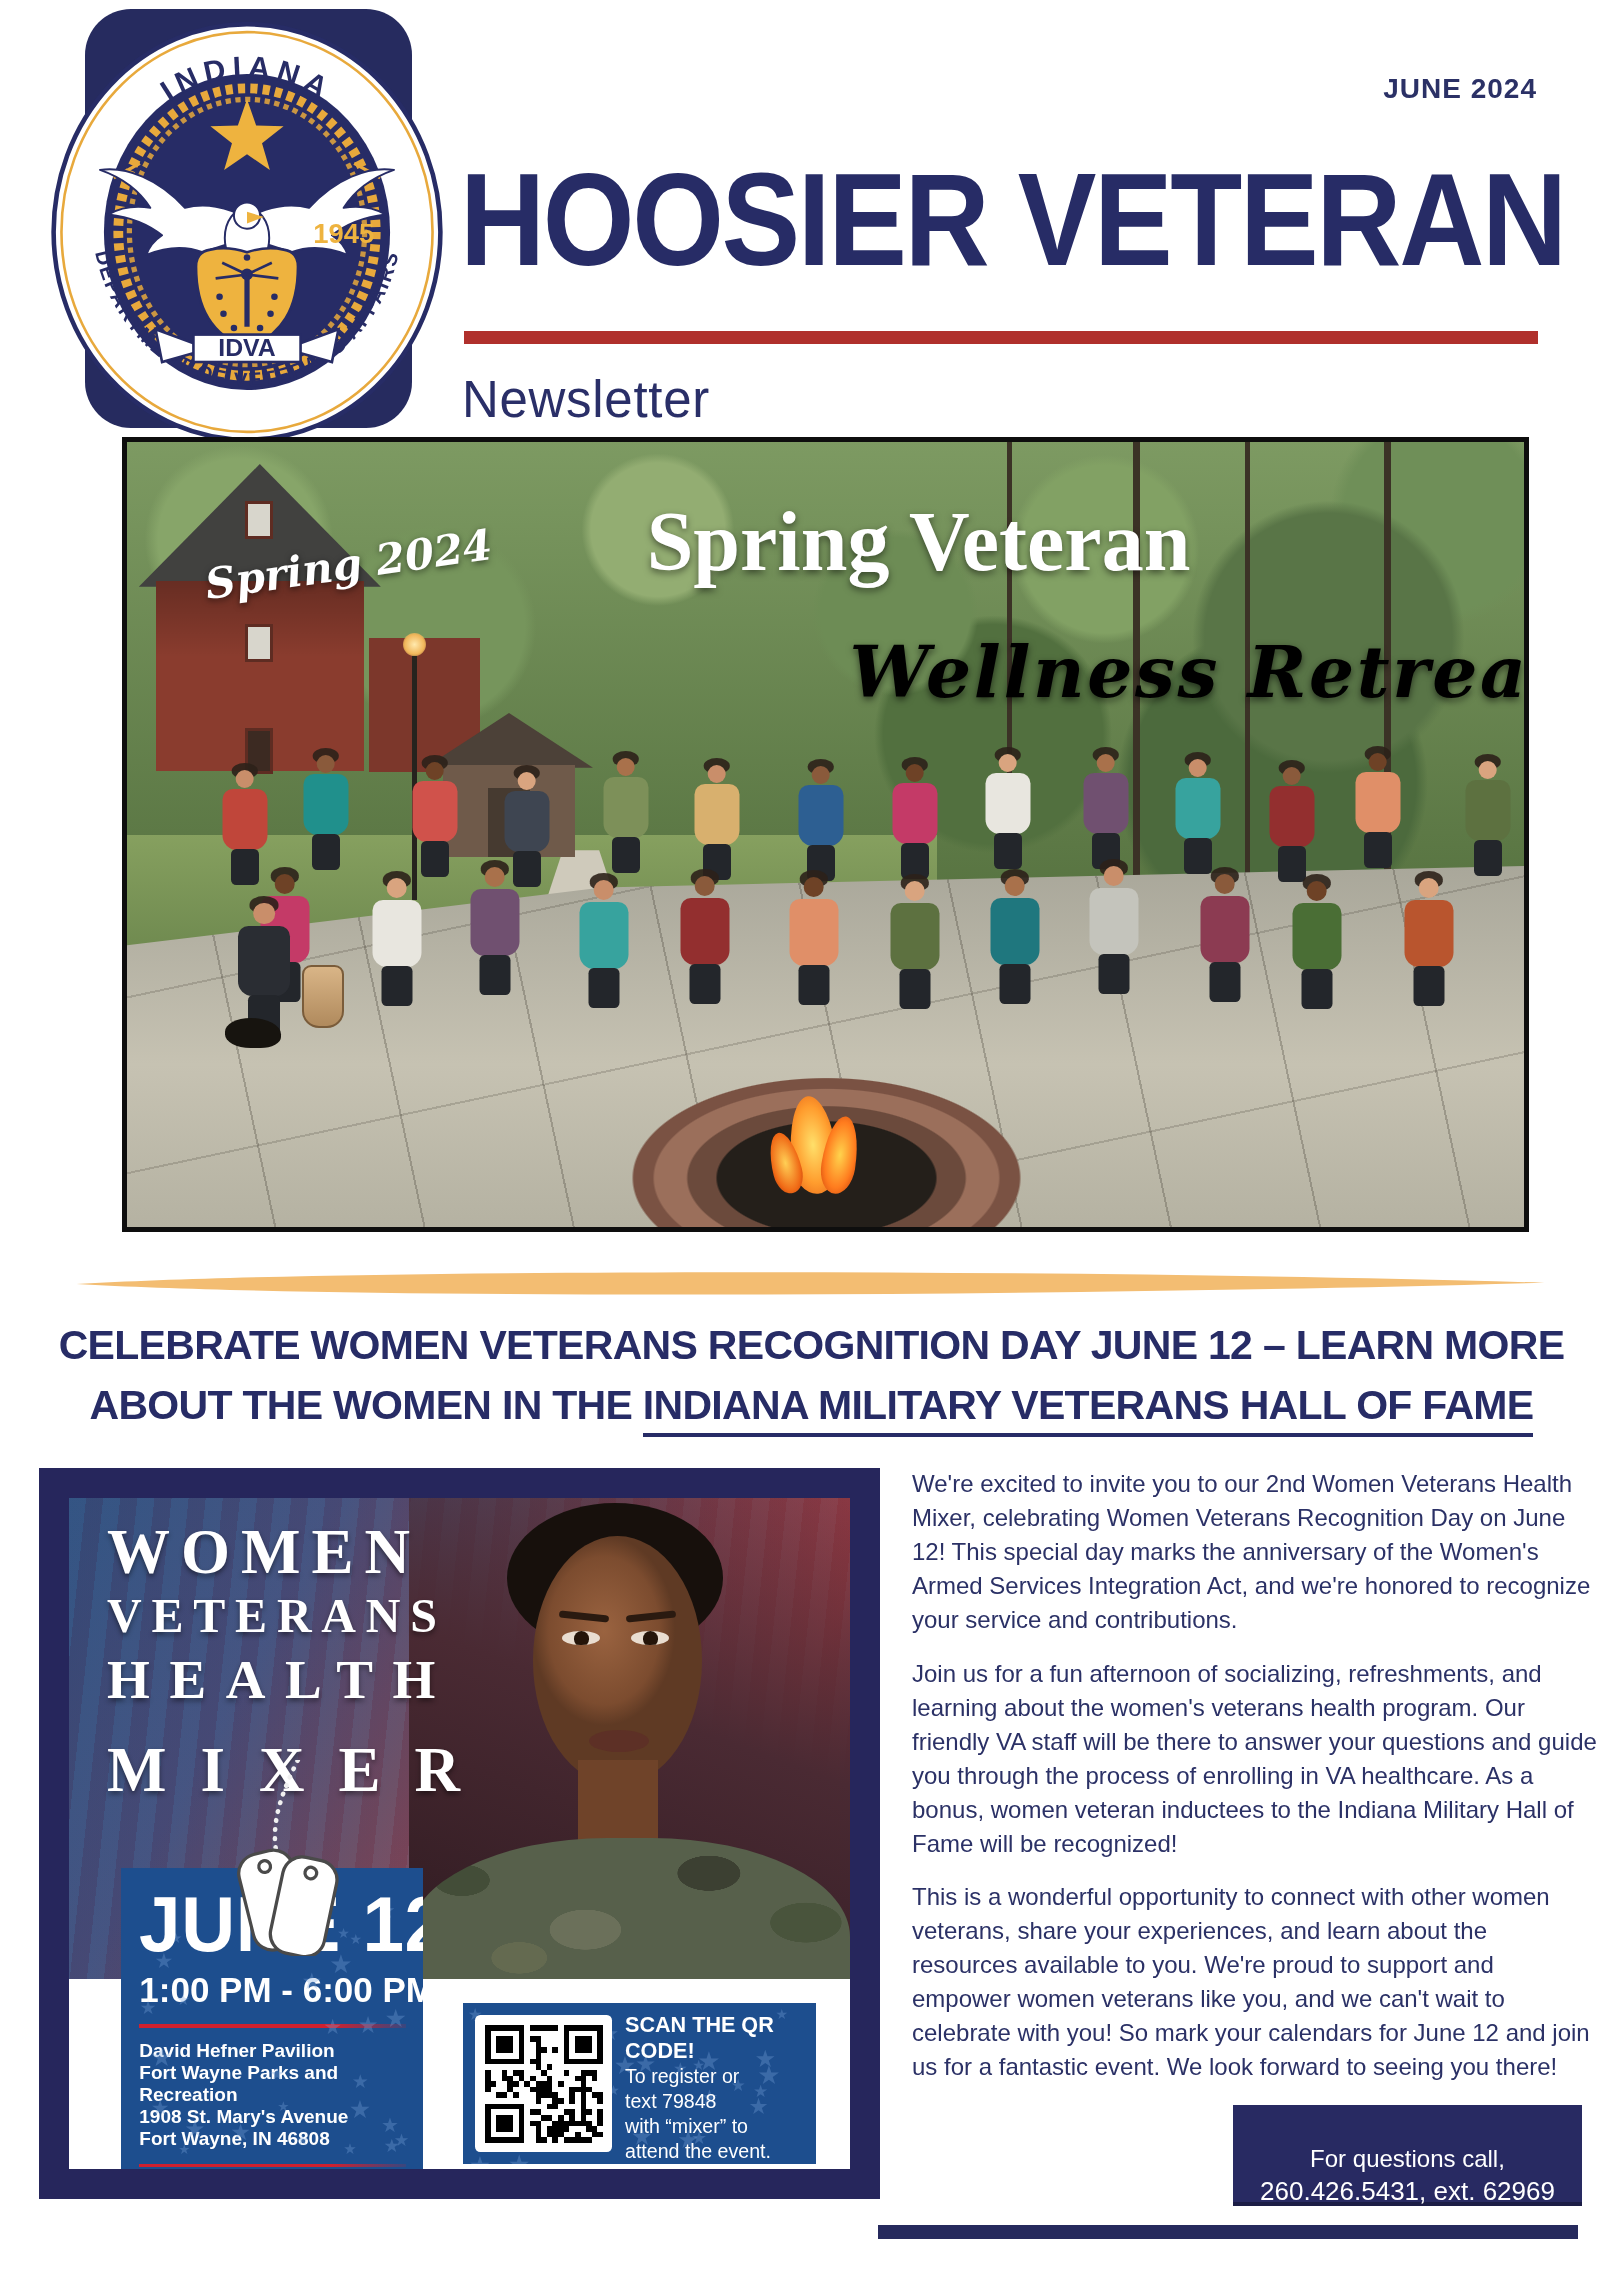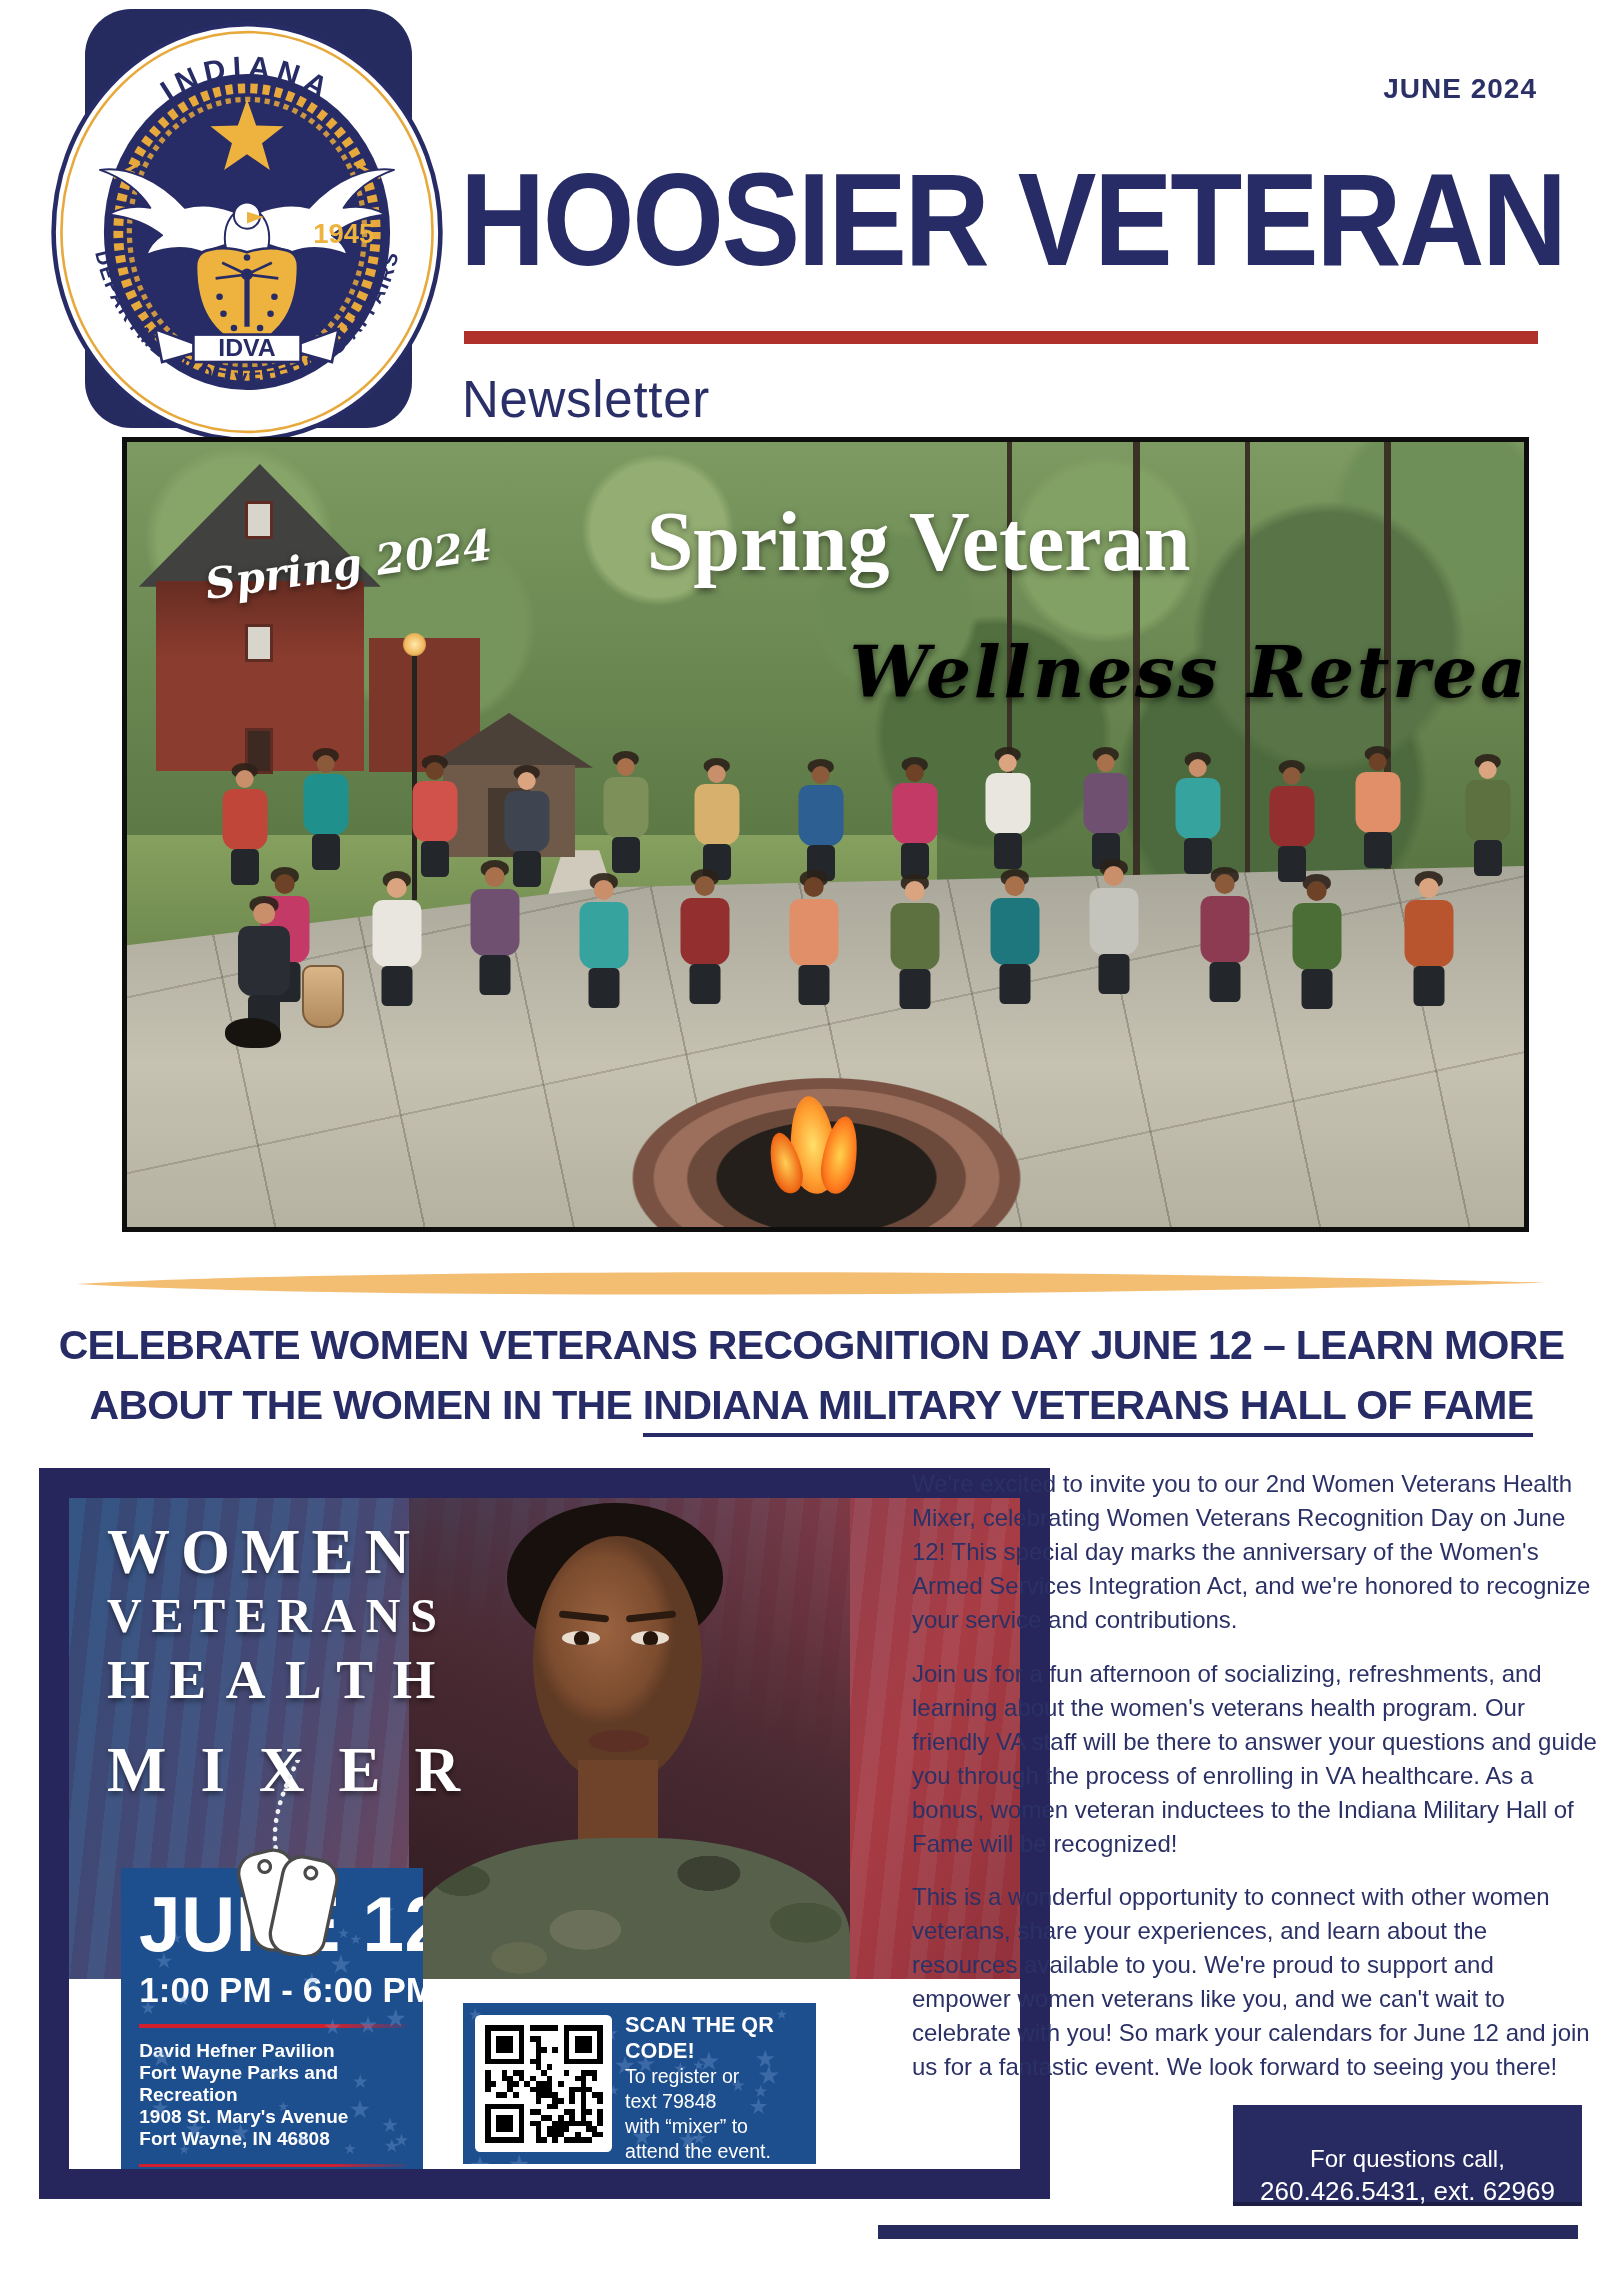--- a/index.html
+++ b/index.html
@@ -86,21 +86,21 @@
      font-family:"DejaVu Serif", serif; font-style:italic; font-weight:700; font-size:71px;
      color:#000000; letter-spacing:2.6px; text-shadow:0 2.6px 7.8px rgba(0,0,0,.55); }
 
   
   .gold-lens { position:absolute; left:72px; top:1271px; }
   .headline { position:absolute; left:39px; top:1315px; width:1545px; text-align:center;
      font-weight:700; font-size:41px; line-height:60px; color:#272c66; letter-spacing:-0.7px; }
   .headline .u { border-bottom:4.6px solid #272c66; padding-bottom:5.2px; }
 
   
-  .flyer { position:absolute; left:39px; top:1468px; width:1011px; height:731px;
+  .flyer { position:absolute; left:39px; top:1468px; width:841px; height:731px;
      background:#26265c; padding:30px; }
   .flyer-inner { position:relative; width:100%; height:100%; background:#fff; overflow:hidden; }
   .hero { position:absolute; left:0; top:0; width:100%; height:481px;
      background:linear-gradient(118deg, #274a7c 0%, #3a4a7a 26%, #64465f 46%, #8f3f4e 64%, #a63c45 80%, #8c2f3a 100%); }
   .hero .flag { position:absolute; inset:0;
      background:repeating-linear-gradient(96deg, rgba(255,255,255,.06) 0 17px, rgba(190,60,60,.09) 17px 34px); }
   .portrait { position:absolute; left:340px; top:0; width:441px; height:481px;
      background:linear-gradient(200deg,#31263437 0%, #4a2a33 45%, #2f1b21 100%); }
   .w-hair { position:absolute; left:98px; top:5.2px; width:216px; height:150px; border-radius:50%;
      background:#17100c; }

